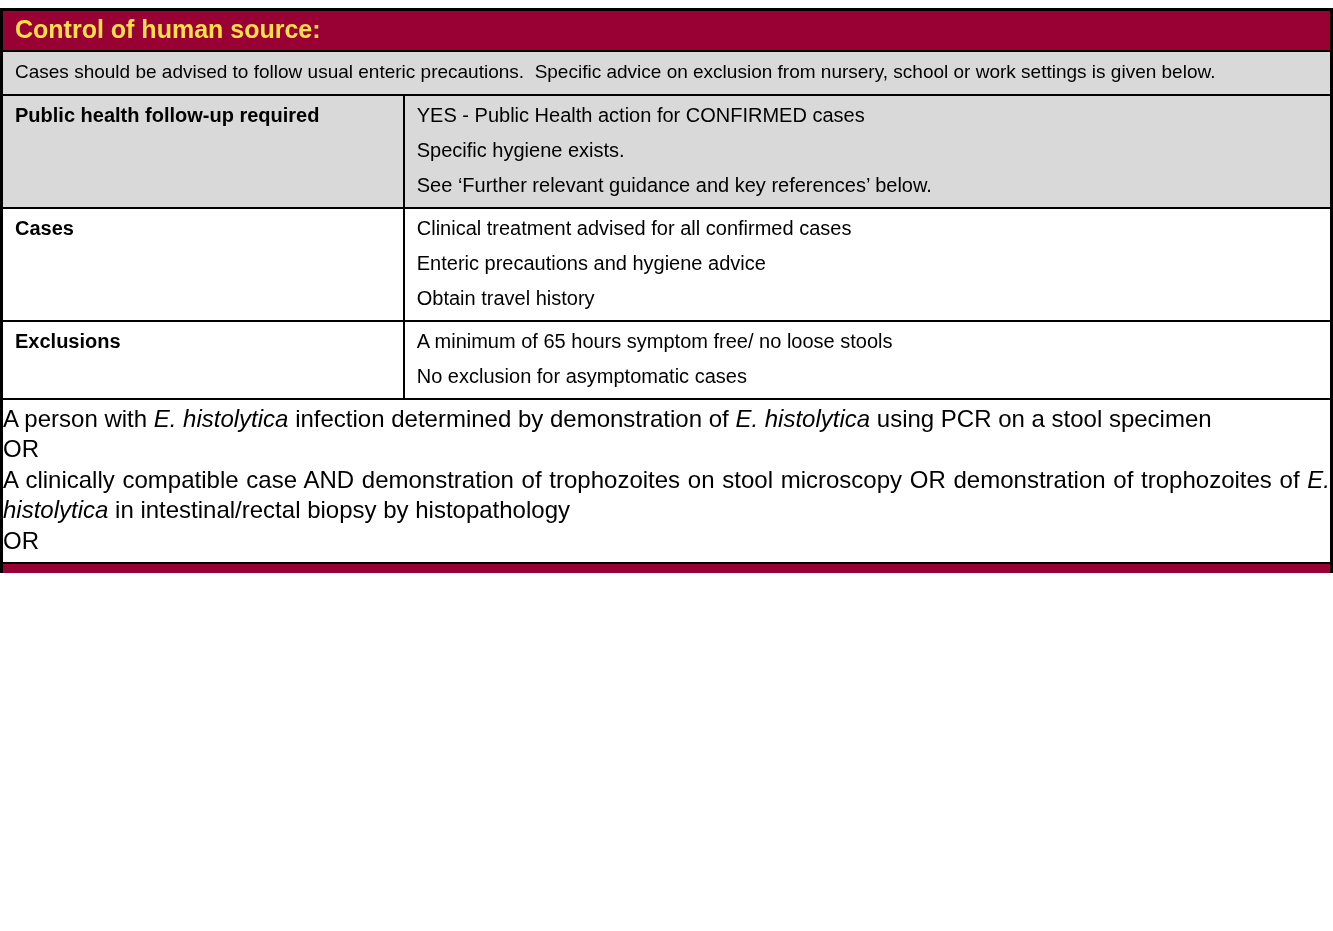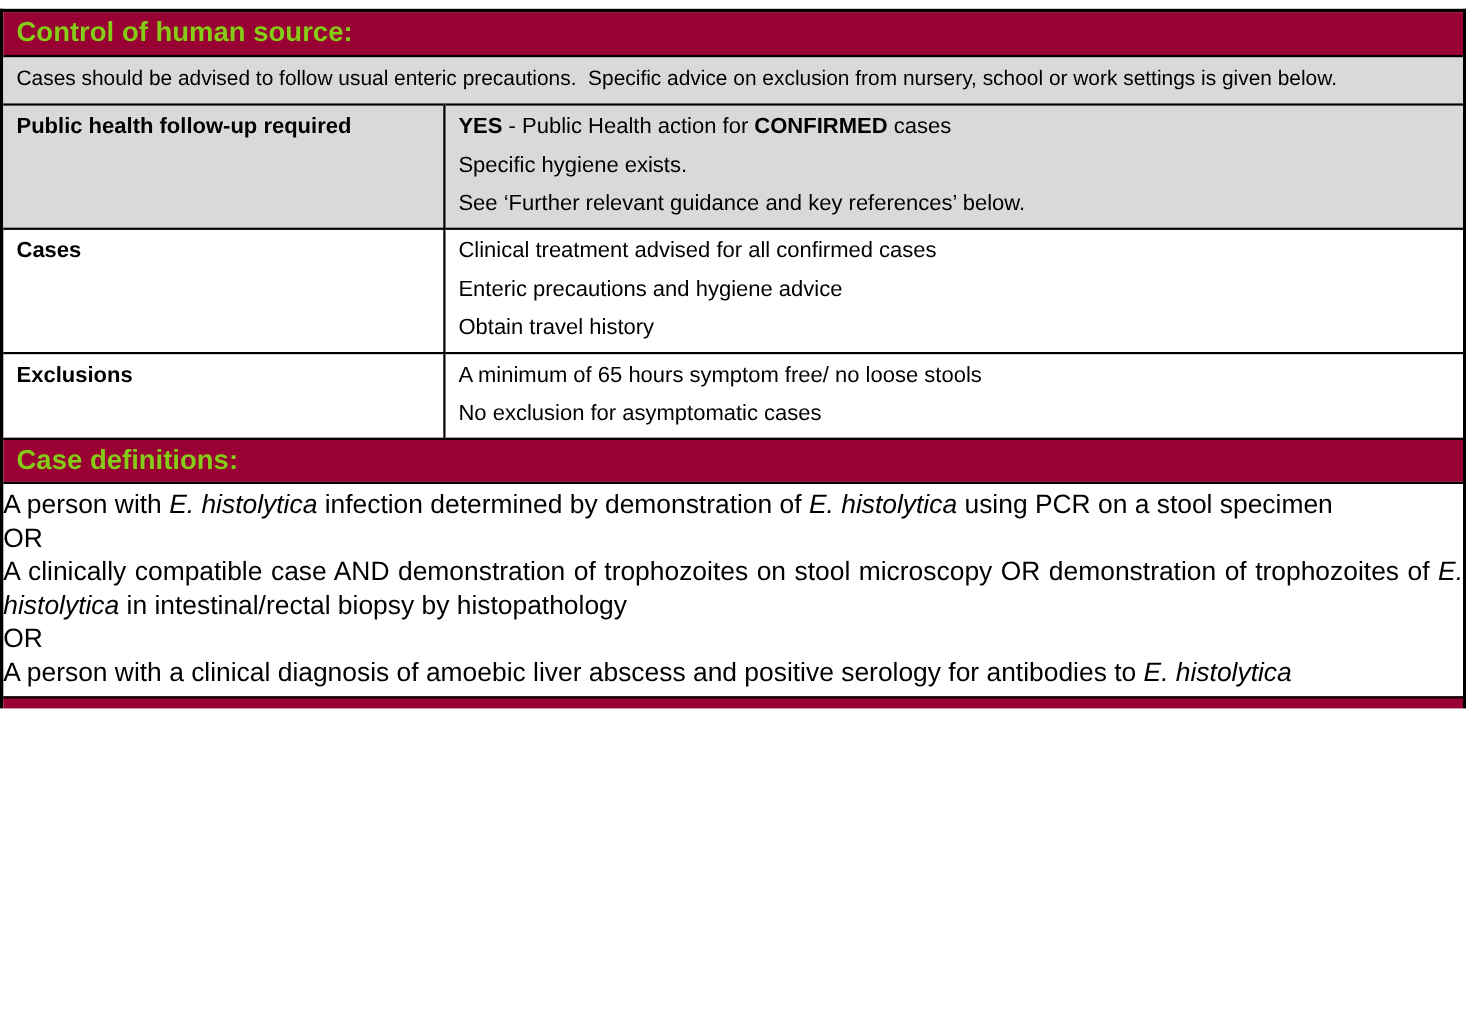--- a/index.html
+++ b/index.html
@@ -15,21 +15,21 @@
   }
   .doc{
     margin-top:8px;
     border:3px solid var(--border);
     border-bottom:none;
     width:1333px;
   }
   .doc > *:not(:first-child){border-top:2px solid var(--border);}
   .bar{
     background:var(--header-bg);
-    color:#84cc16;font-weight:bold;
+    color:#fde047;font-weight:bold;
     font-size:25px;line-height:1.3;
     padding:2px 12px 4px;
   }
   .intro{
     background:var(--shaded-bg);
     font-size:19px;line-height:36px;
     padding:2px 12px 4px;
     white-space:pre-wrap;
   }
   table.ctl{
@@ -51,21 +51,21 @@
   table.ctl tr:first-child td{border-top:none;}
   table.ctl tr:last-child td{border-bottom:none;}
   .shaded{background:var(--shaded-bg);}
   .defs{
     font-size:24px;line-height:30.5px;
     padding:4px 0 6px;
   }
   .line{min-height:1em;}
   .line.justify{text-align:justify;}
   .line.blank{height:25px;}
-  .b{font-weight:bold;}
+  .b{font-weight:normal;}
   .i{font-style:italic;}
   .sliver{height:11px;background:var(--header-bg);}
 </style>
 </head>
 <body>
 
 <div class="doc">
 
   <div class="bar">
     <span>Control of human source:</span>
@@ -94,27 +94,23 @@
     <tr>
       <td class="label">Exclusions</td>
       <td class="content">
             <div class="line"><span>A minimum of 65 hours symptom free/ no loose stools</span></div>
             <div class="line"><span>No exclusion for asymptomatic cases</span></div>
           </td>
     </tr>
   </tbody>
     </table>
 
-  <div class="bar">
-    <span>Case definitions:</span>
-  </div>
 
   <div class="defs">
       <div class="line justify"><span>A person with </span><span class="i">E. histolytica</span><span> infection determined by demonstration of </span><span class="i">E. histolytica</span><span> using PCR on a stool specimen</span></div>
       <div class="line"><span>OR</span></div>
       <div class="line justify"><span>A clinically compatible case AND demonstration of trophozoites on stool microscopy OR demonstration of trophozoites of </span><span class="i">E. histolytica</span><span> in intestinal/rectal biopsy by histopathology</span></div>
       <div class="line"><span>OR</span></div>
-      <div class="line"><span>A person with a clinical diagnosis of amoebic liver abscess and positive serology for antibodies to </span><span class="i">E. histolytica</span></div>
     </div>
 
   <div class="sliver"></div>
 
 </div>
 
 </body></html>

